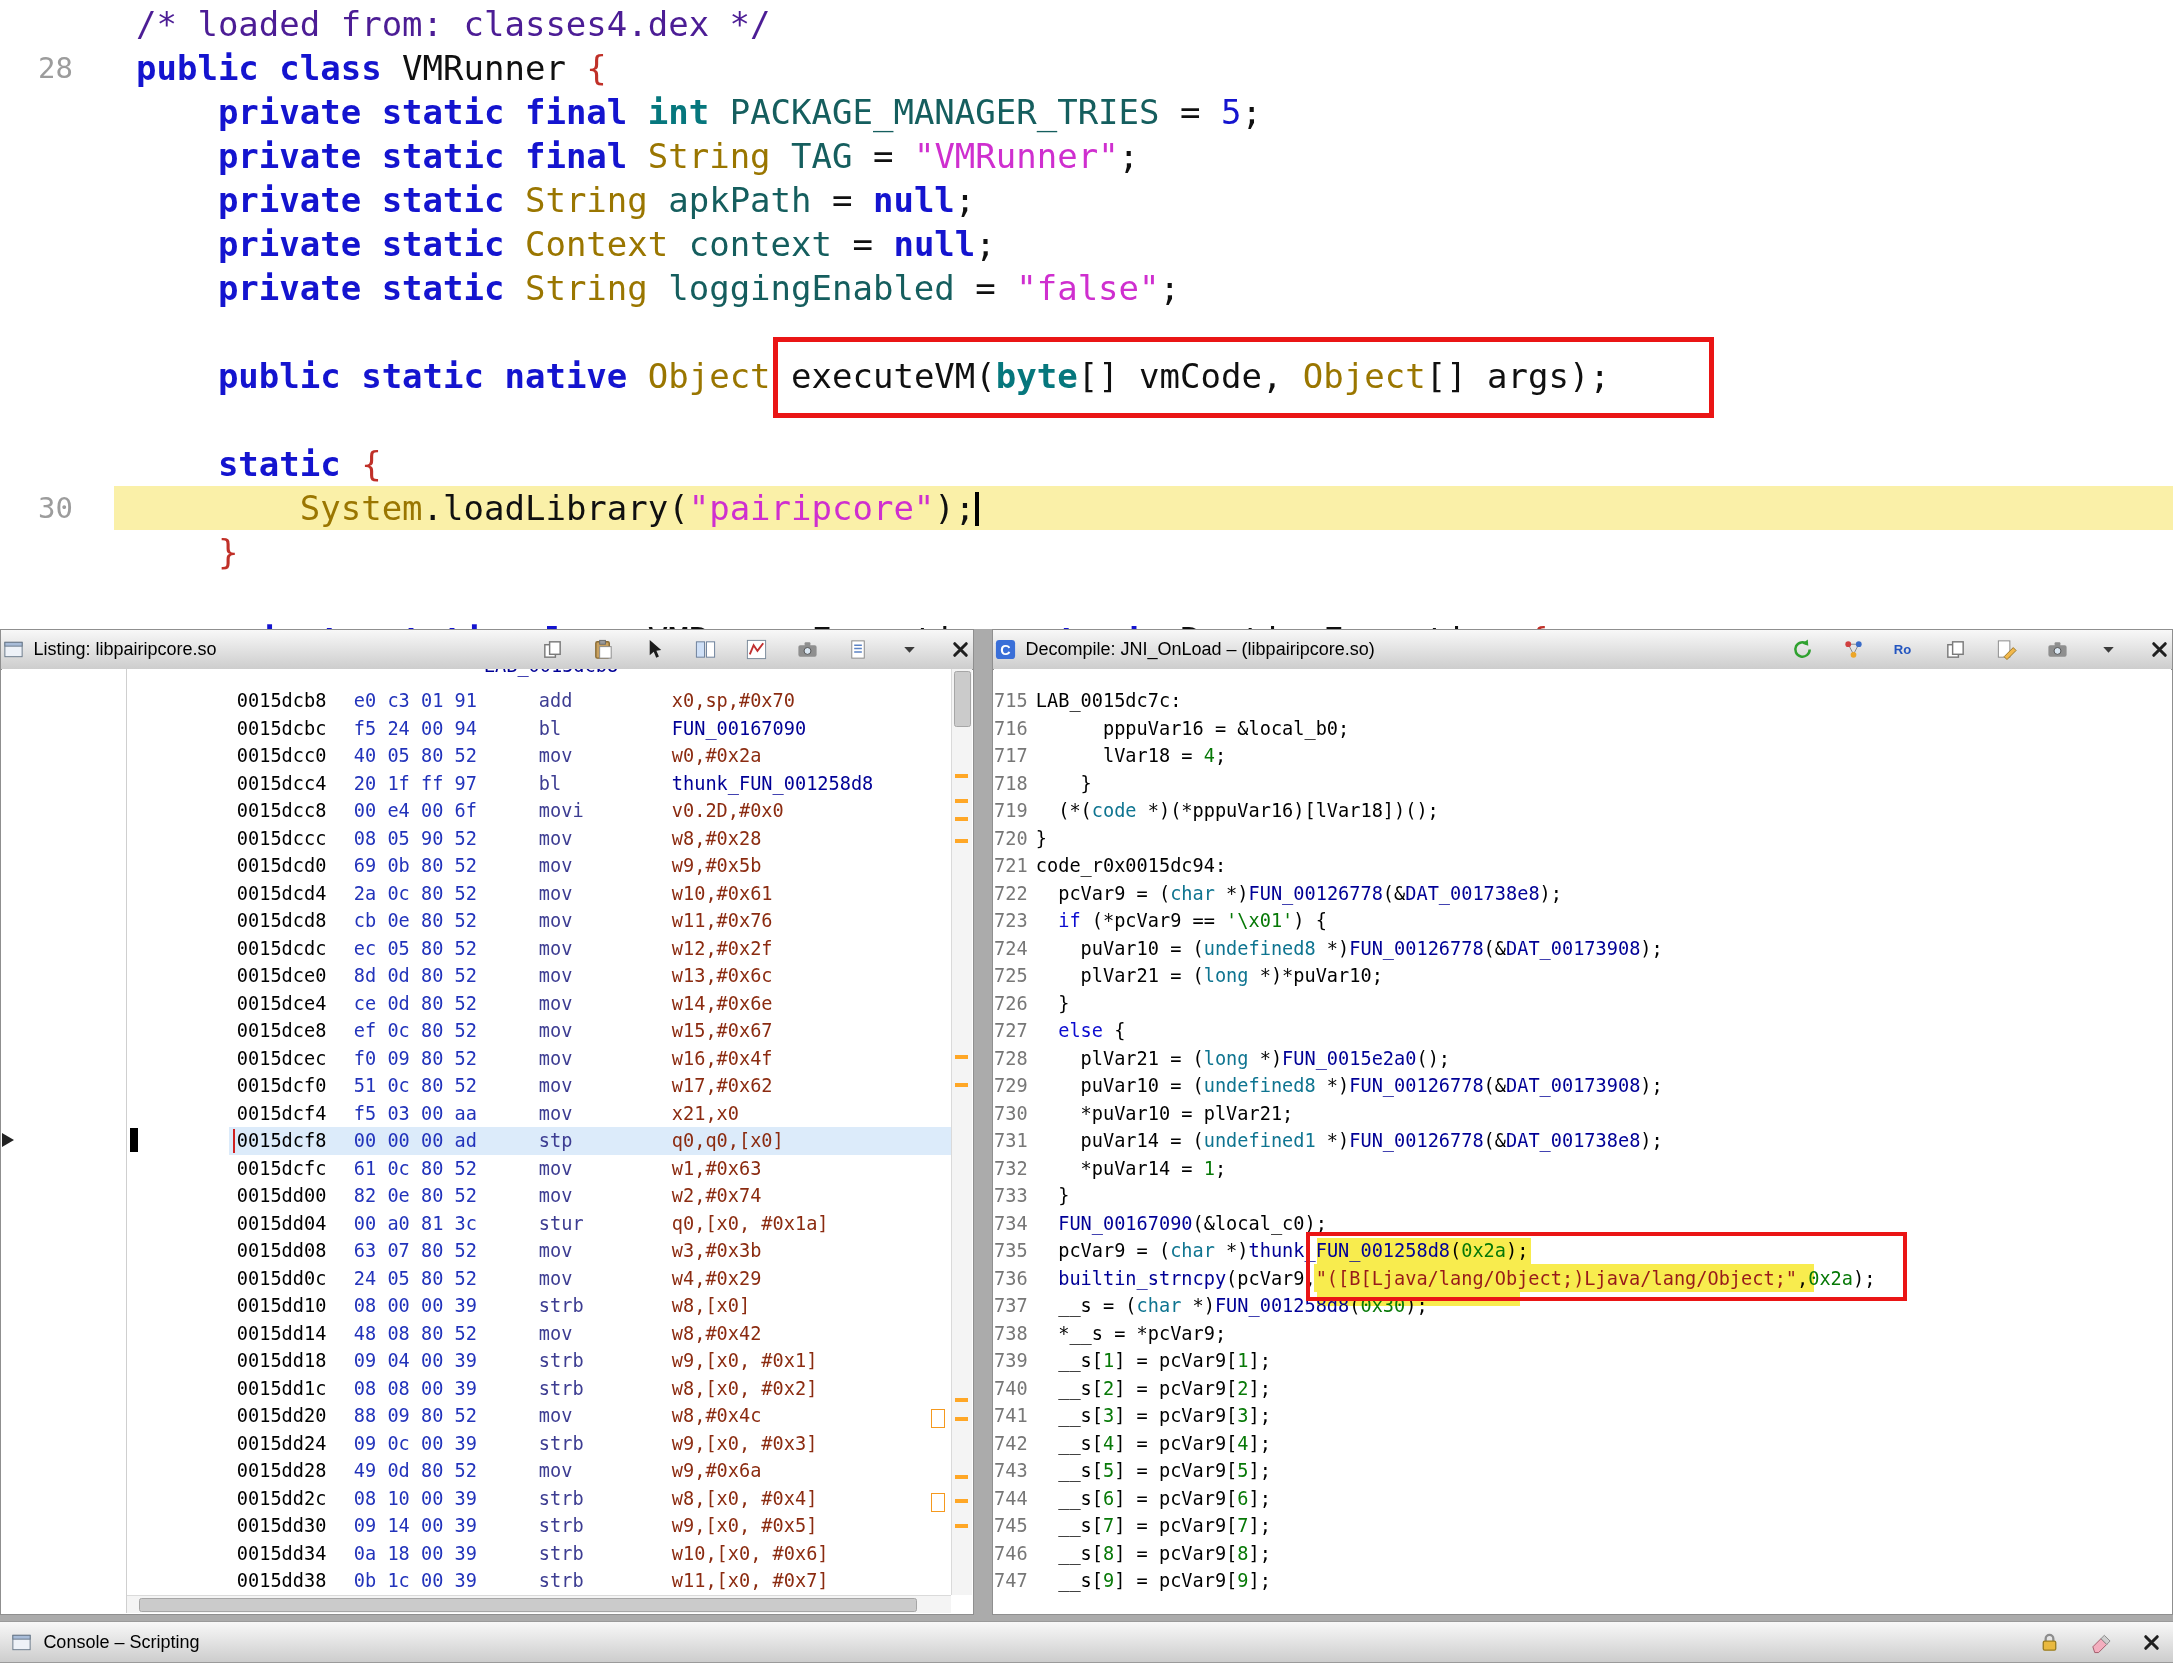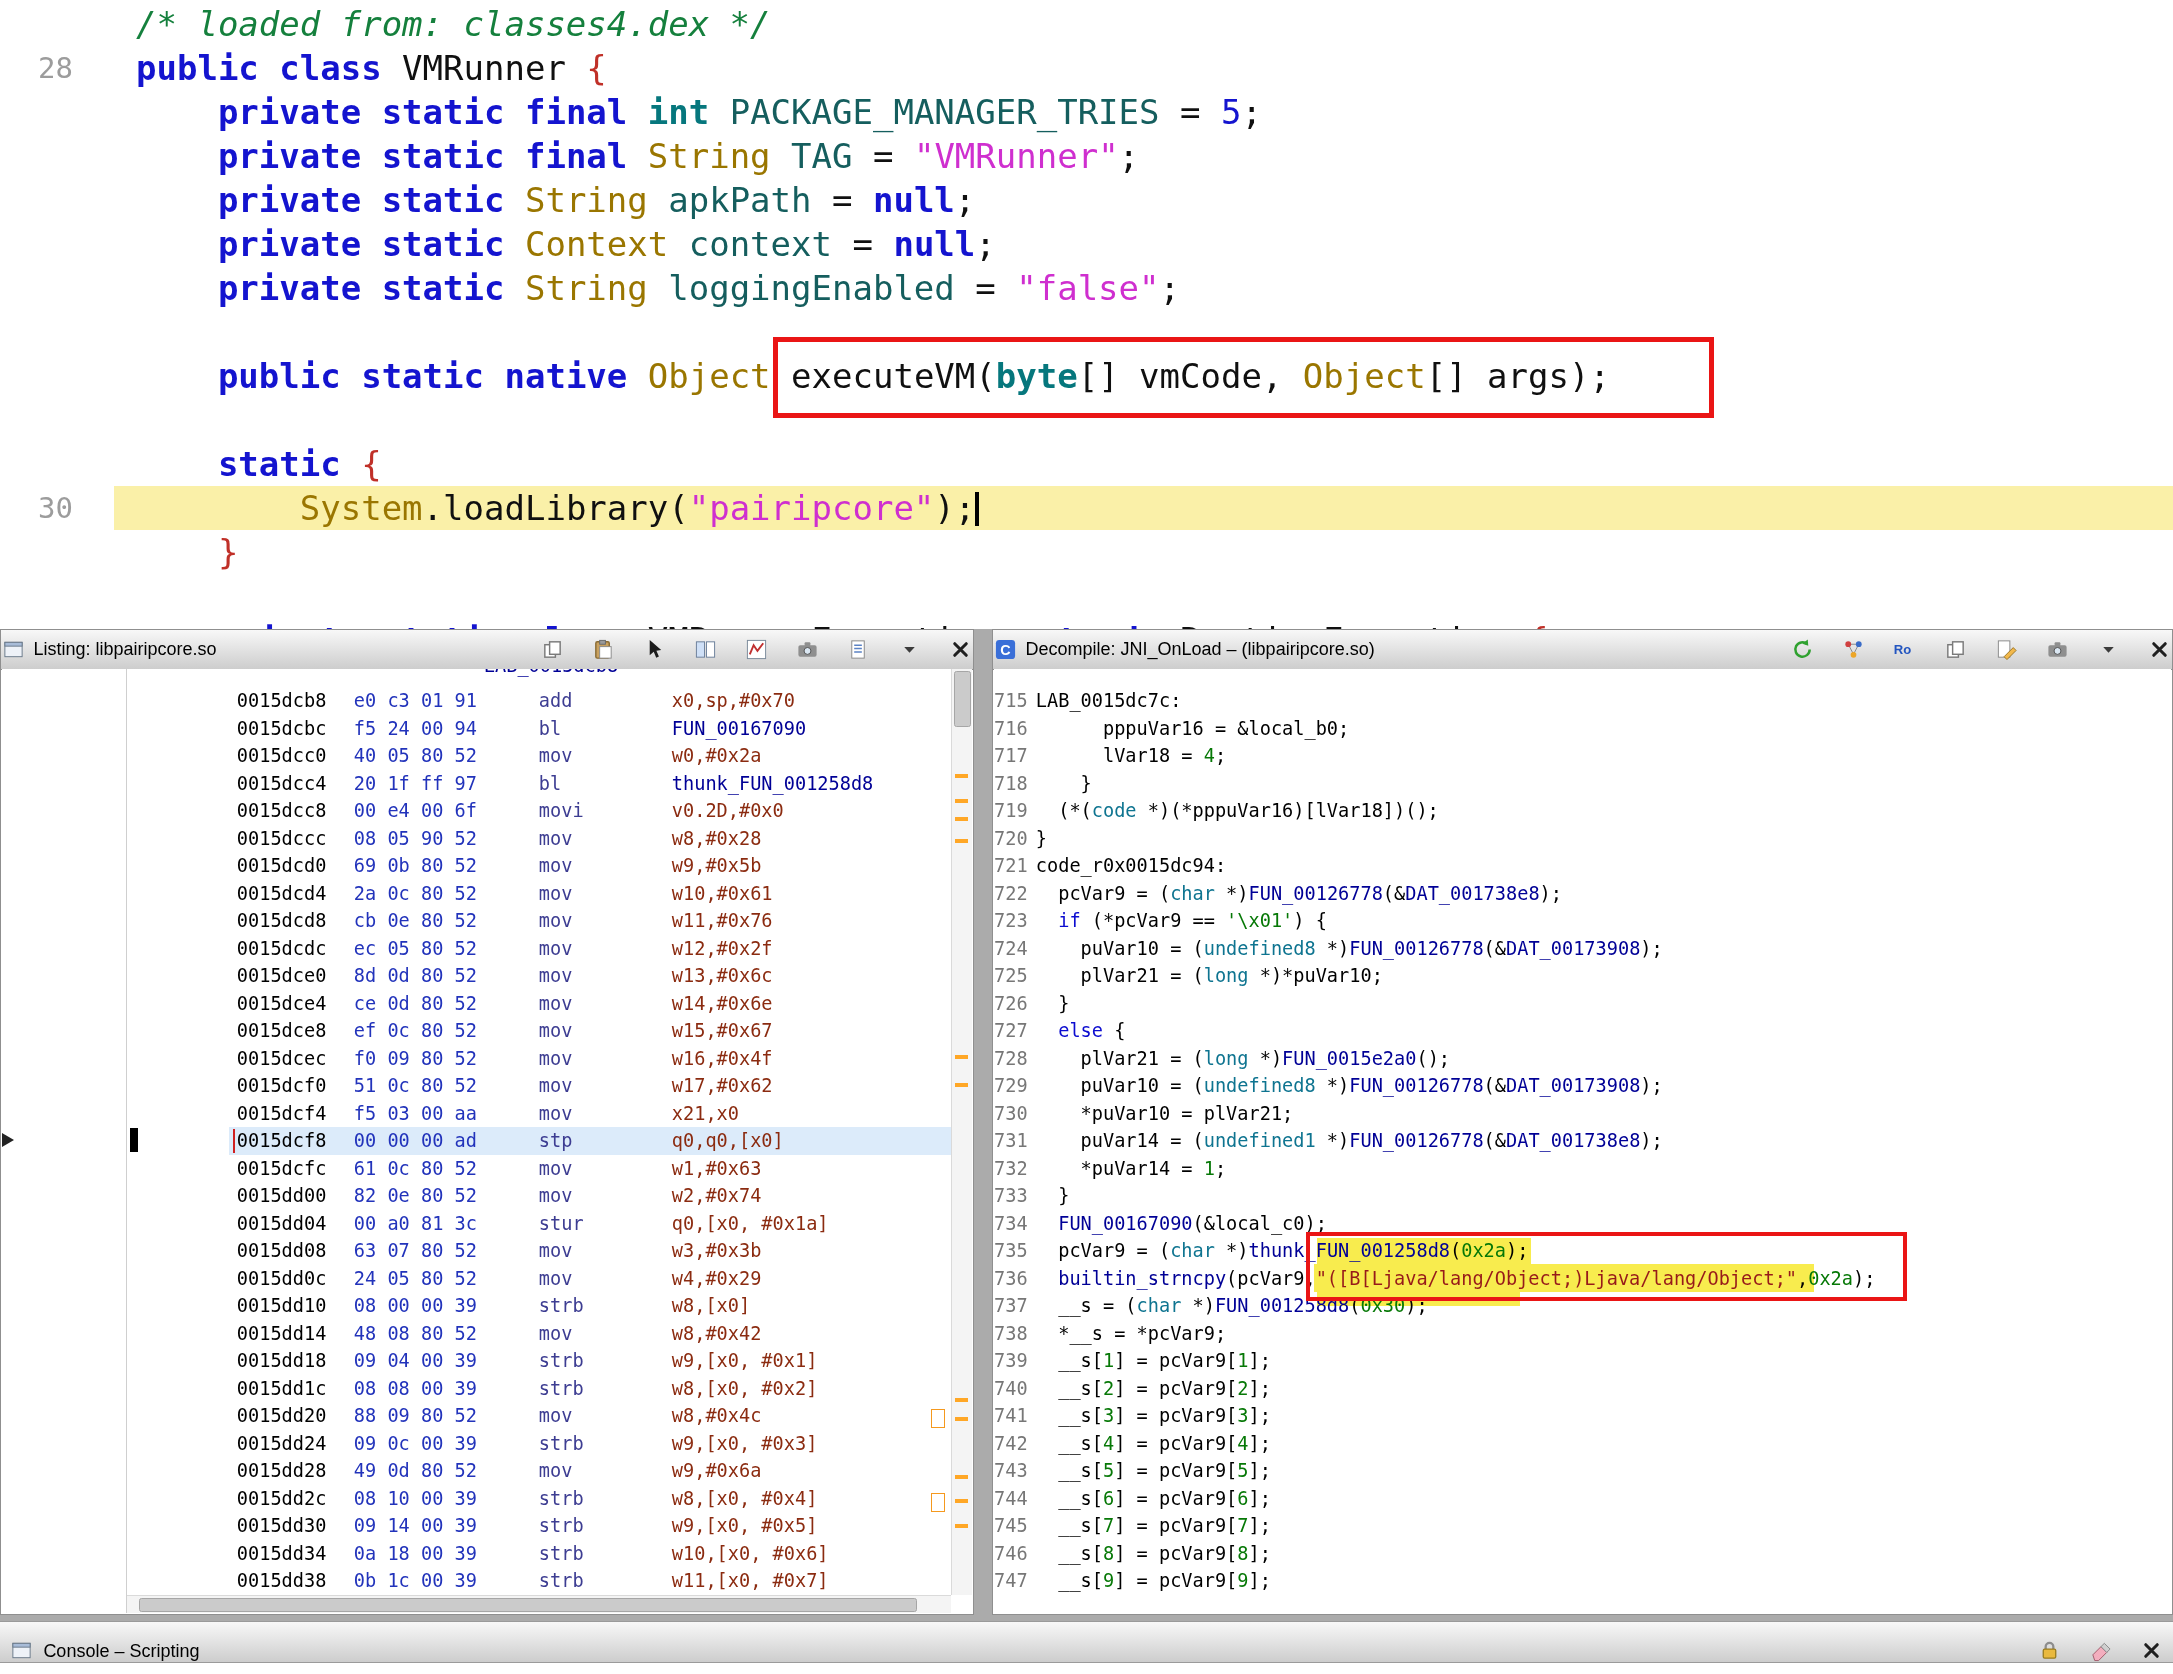--- a/index.html
+++ b/index.html
@@ -7,21 +7,21 @@
           font-family:"Liberation Sans",sans-serif;}
 
   
   .java-view{position:absolute;left:0;top:0;width:2173px;height:629px;background:#fff;overflow:hidden;
              font-family:"DejaVu Sans Mono",monospace;}
   #java-code{position:absolute;top:1.7px;left:0;right:0;}
   .j-line{position:relative;height:44px;line-height:44px;white-space:pre;font-size:34px;padding-left:136px;}
   .j-line.hl{background:linear-gradient(to right,#fff 114px,#faf0a8 114px);}
   .j-num{position:absolute;left:0;top:0;width:73px;text-align:right;color:#9c9c9c;font-size:29px;}
   .caret{display:inline-block;width:3.4px;height:34px;background:#000;vertical-align:-6px;}
-  .tk-jc{color:#15803d;font-style:italic}
+  .tk-jc{color:#4c1d95;}
   .tk-jk{color:#1414cf;font-weight:bold}
   .tk-jpr{color:#06777d;font-weight:bold}
   .tk-jt{color:#9a7600}
   .tk-jf{color:#155e5e}
   .tk-js{color:#cf2fcf}
   .tk-jn{color:#1414cf}
   .tk-jb{color:#c03028}
   .tk-jp{color:#101010}
   .red-box{position:absolute;border:5.1px solid #ea1515;z-index:6;background:transparent;}
   .jbox{left:773px;top:337px;width:931px;height:71px;}
@@ -75,21 +75,21 @@
   .tk-f{color:#000096}
   .tk-n{color:#067806}
   .tk-s{color:#971a1a}
   .ymark{position:absolute;background:#f8ec4e;z-index:0;}
   .y1{left:323px;top:569px;width:214px;height:26px;}
   .y2{left:320px;top:595px;width:500px;height:28px;}
   .y3{left:323px;top:623px;width:203px;height:13.6px;}
   .dbox{left:312px;top:563px;width:593px;height:61px;border-width:4.2px;z-index:3;}
 
   
-  .console-bar{position:absolute;left:0;top:1621px;width:2173px;height:42px;display:flex;align-items:flex-end;gap:10.2px;
+  .console-bar{position:absolute;left:0;top:1621px;width:2173px;height:42px;display:flex;align-items:center;gap:10.2px;
                padding:0 10.2px;box-sizing:border-box;background:linear-gradient(#f8f8f8,#cdcdcd);
                border-top:0.8px solid #9a9a9a;border-bottom:0.8px solid #9a9a9a;font-size:18px;color:#000;}
 </style>
 </head>
 <body>
 
 <div id="screen">
 
   <div class="java-view">
     <div id="java-code">

